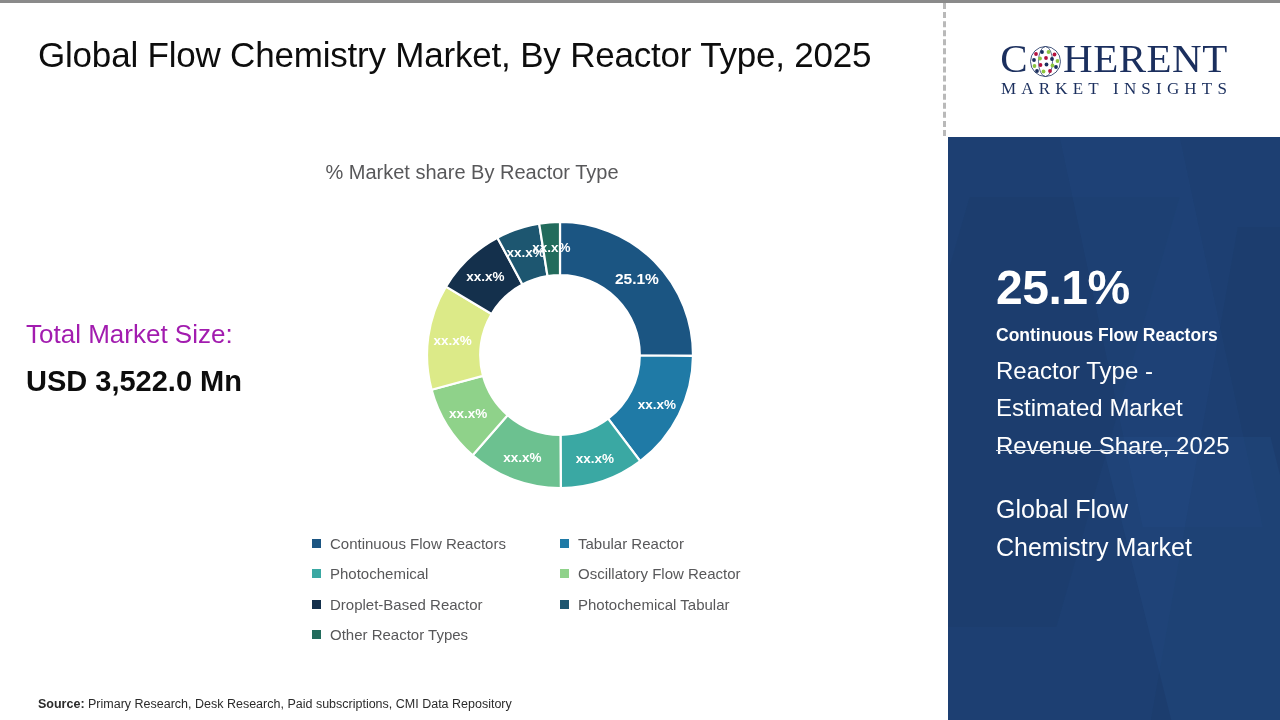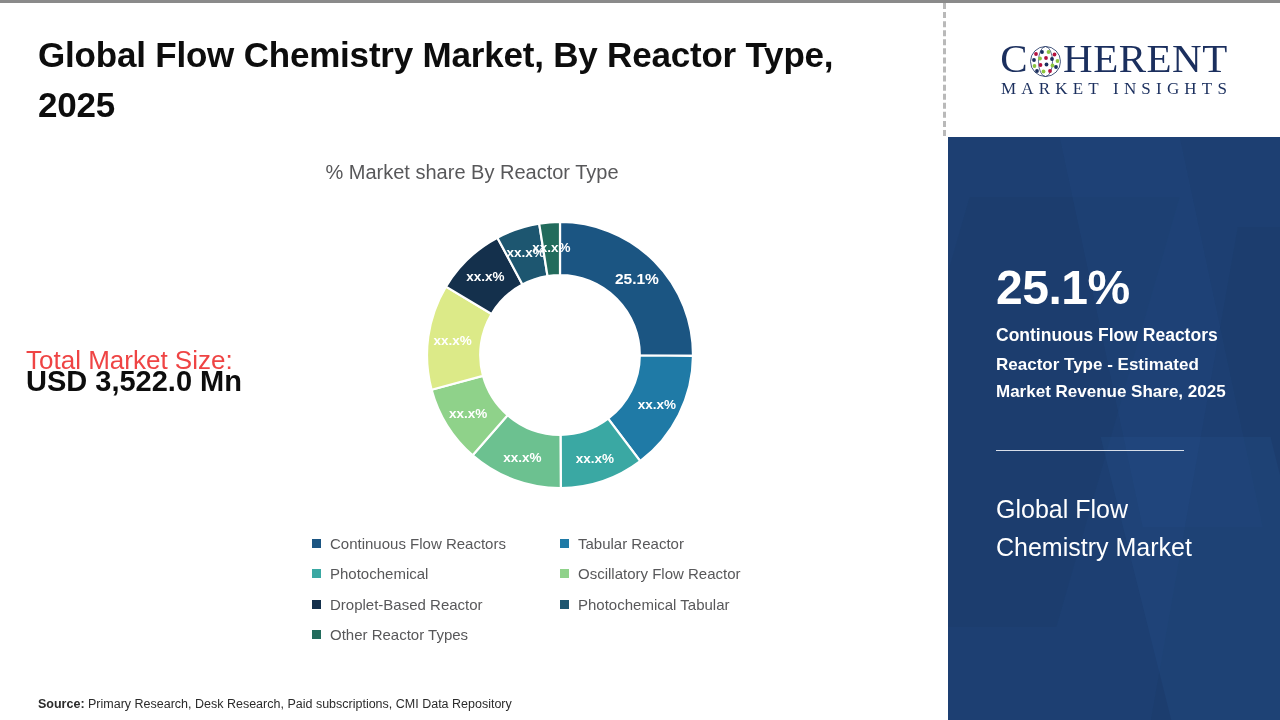--- a/index.html
+++ b/index.html
@@ -38,39 +38,39 @@
   .left-pane {
     position: absolute;
     left: 0; top: 3px;
     width: 944px; height: 717px;
   }
   .headline {
     position: absolute;
     left: 38px; top: 27px;
     width: 870px;
     font-size: 35px;
-    font-weight: bold;
+    font-weight: normal;
     line-height: 1.42;
     color: #0d0d0d;
     letter-spacing: -0.2px;
   }
   .chart-subtitle {
     position: absolute;
     left: 0; top: 158px;
     width: 944px;
     text-align: center;
     font-size: 20px;
     color: #58585a;
   }
 
   .total-label {
     position: absolute;
-    left: 26px; top: 342px;
+    left: 26px; top: 316px;
     font-size: 26px;
-    color: #ef4444;
+    color: #a21caf;
   }
   .total-value {
     position: absolute;
     left: 26px; top: 362px;
     font-size: 29px;
     font-weight: bold;
     color: #0d0d0d;
   }
 
   
@@ -215,23 +215,23 @@
     position: absolute;
     left: 0; top: 188px;
     font-size: 17.5px;
     font-weight: bold;
     line-height: 1.2;
   }
   .stat-desc {
     position: absolute;
     left: 0; top: 215px;
     width: 245px;
-    font-size: 17px;
+    font-size: 24px;
     line-height: 1.56;
-    font-weight: bold;
+    font-weight: normal;
   }
   .panel-rule {
     position: absolute;
     left: 0; top: 313px;
     width: 188px; height: 0;
     border-top: 1.5px solid #d7dee9;
   }
   .panel-market {
     position: absolute;
     left: 0; top: 353px;

